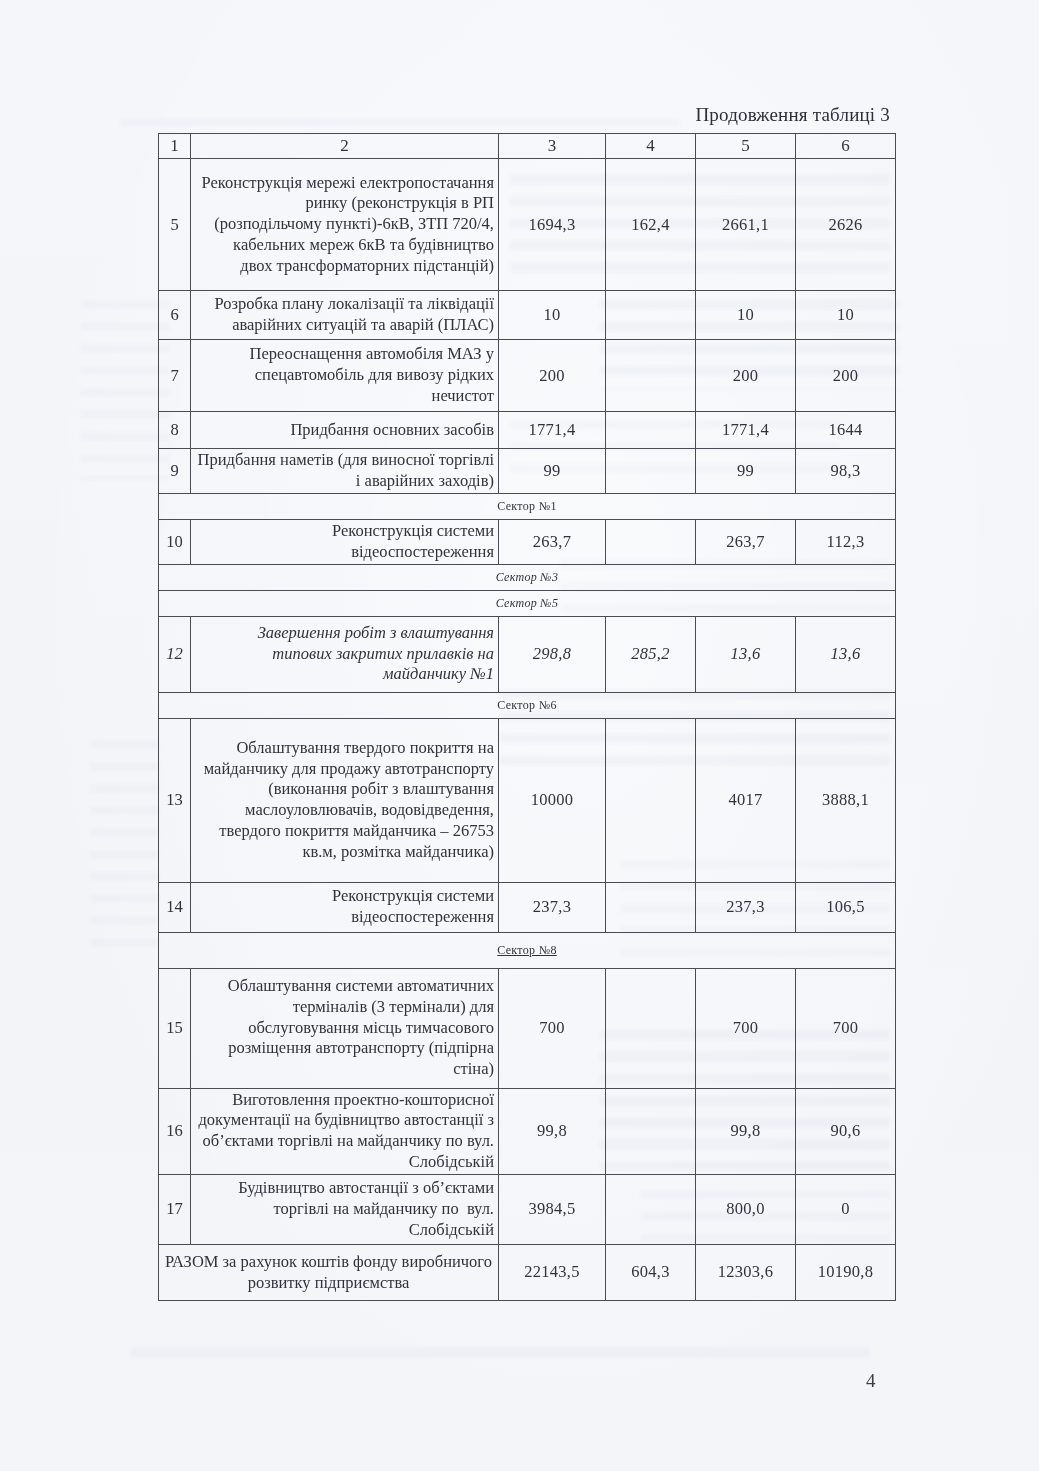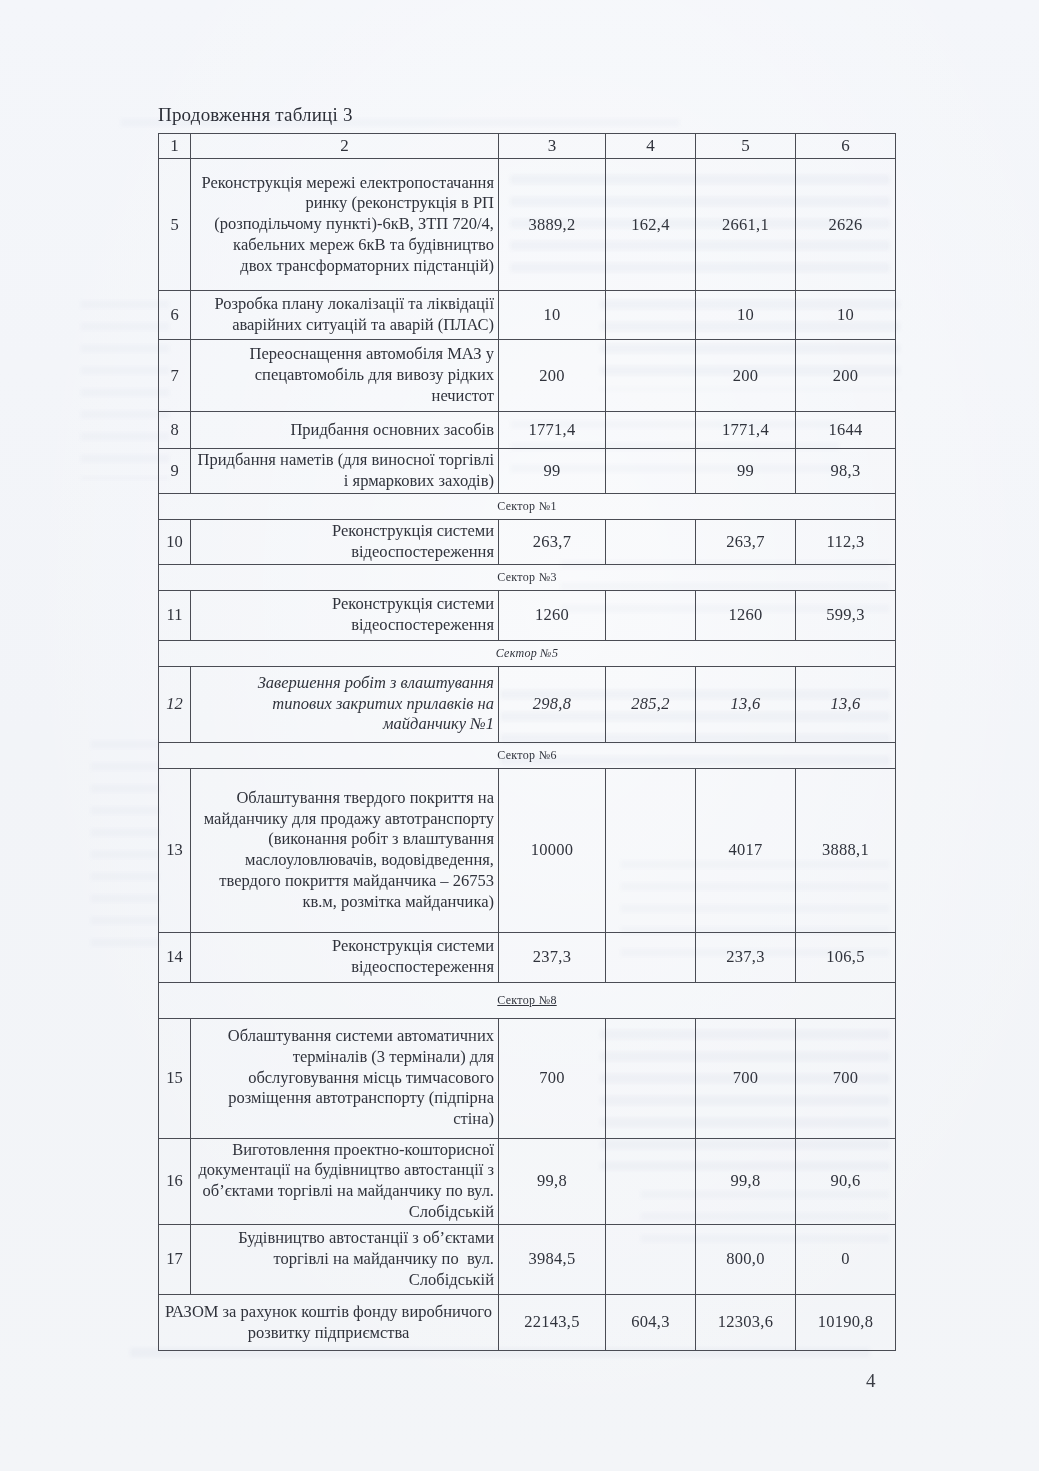--- a/index.html
+++ b/index.html
@@ -36,21 +36,21 @@
       rgba(243,245,249,0) 22px
     );
   }
   .smudge.light { opacity: 0.32; }
 
   .doc-title {
     position: absolute;
     top: 104px;
     left: 158px;
     width: 732px;
-    text-align: left;
+    text-align: right;
     font-size: 19px;
     letter-spacing: 0.2px;
     color: #2c2f38;
   }
 
   table.budget {
     position: absolute;
     left: 158px;
     top: 133px;
     width: 737px;
@@ -136,21 +136,21 @@
           <td>1</td>
           <td>2</td>
           <td>3</td>
           <td>4</td>
           <td>5</td>
           <td>6</td>
         </tr>
         <tr class="" style="height: 132px;">
           <td class="c-num">5</td>
           <td class="c-desc">Реконструкція мережі електропостачання ринку (реконструкція в РП (розподільчому пункті)-6кВ, ЗТП 720/4, кабельних мереж 6кВ та будівництво  двох трансформаторних підстанцій)</td>
-          <td class="c-val">3889,2</td>
+          <td class="c-val">1694,3</td>
           <td class="c-val">162,4</td>
           <td class="c-val">2661,1</td>
           <td class="c-val">2626</td>
         </tr>
         <tr class="" style="height: 49px;">
           <td class="c-num">6</td>
           <td class="c-desc">Розробка плану локалізації та ліквідації аварійних ситуацій та аварій (ПЛАС)</td>
           <td class="c-val">10</td>
           <td class="c-val"></td>
           <td class="c-val">10</td>
@@ -167,47 +167,39 @@
         <tr class="" style="height: 37px;">
           <td class="c-num">8</td>
           <td class="c-desc">Придбання основних засобів</td>
           <td class="c-val">1771,4</td>
           <td class="c-val"></td>
           <td class="c-val">1771,4</td>
           <td class="c-val">1644</td>
         </tr>
         <tr class="" style="height: 45px;">
           <td class="c-num">9</td>
-          <td class="c-desc">Придбання наметів (для виносної торгівлі і ярмаркових заходів)</td>
+          <td class="c-desc">Придбання наметів (для виносної торгівлі і аварійних заходів)</td>
           <td class="c-val">99</td>
           <td class="c-val"></td>
           <td class="c-val">99</td>
           <td class="c-val">98,3</td>
         </tr>
         <tr style="height: 26px;">
           <td colspan="6" class="section-cell">Сектор №1</td>
         </tr>
         <tr class="" style="height: 44px;">
           <td class="c-num">10</td>
           <td class="c-desc">Реконструкція системи відеоспостереження</td>
           <td class="c-val">263,7</td>
           <td class="c-val"></td>
           <td class="c-val">263,7</td>
           <td class="c-val">112,3</td>
         </tr>
-        <tr style="height: 26px;">
+        <tr style="height: 26px; font-style: italic;">
           <td colspan="6" class="section-cell">Сектор №3</td>
-        </tr>
-        <tr class="" style="height: 50px;">
-          <td class="c-num">11</td>
-          <td class="c-desc">Реконструкція системи відеоспостереження</td>
-          <td class="c-val">1260</td>
-          <td class="c-val"></td>
-          <td class="c-val">1260</td>
-          <td class="c-val">599,3</td>
         </tr>
         <tr style="height: 26px; font-style: italic;">
           <td colspan="6" class="section-cell">Сектор №5</td>
         </tr>
         <tr class="" style="height: 76px; font-style: italic;">
           <td class="c-num">12</td>
           <td class="c-desc">Завершення робіт з влаштування типових закритих прилавків на майданчику №1</td>
           <td class="c-val">298,8</td>
           <td class="c-val">285,2</td>
           <td class="c-val">13,6</td>

